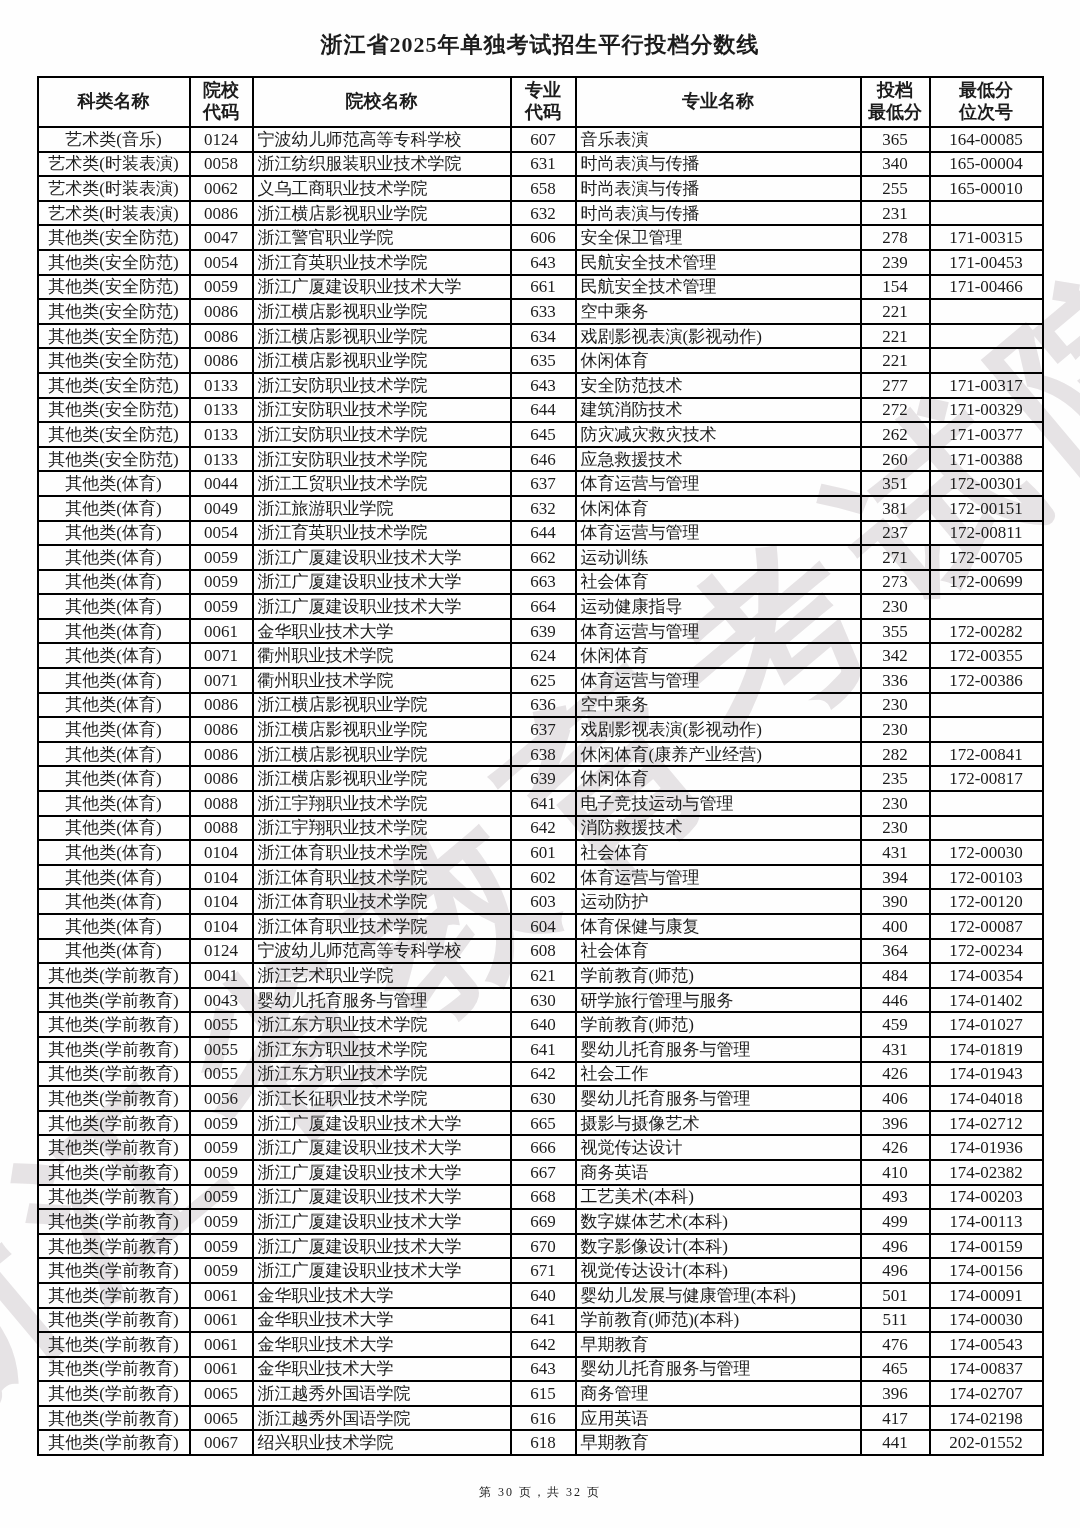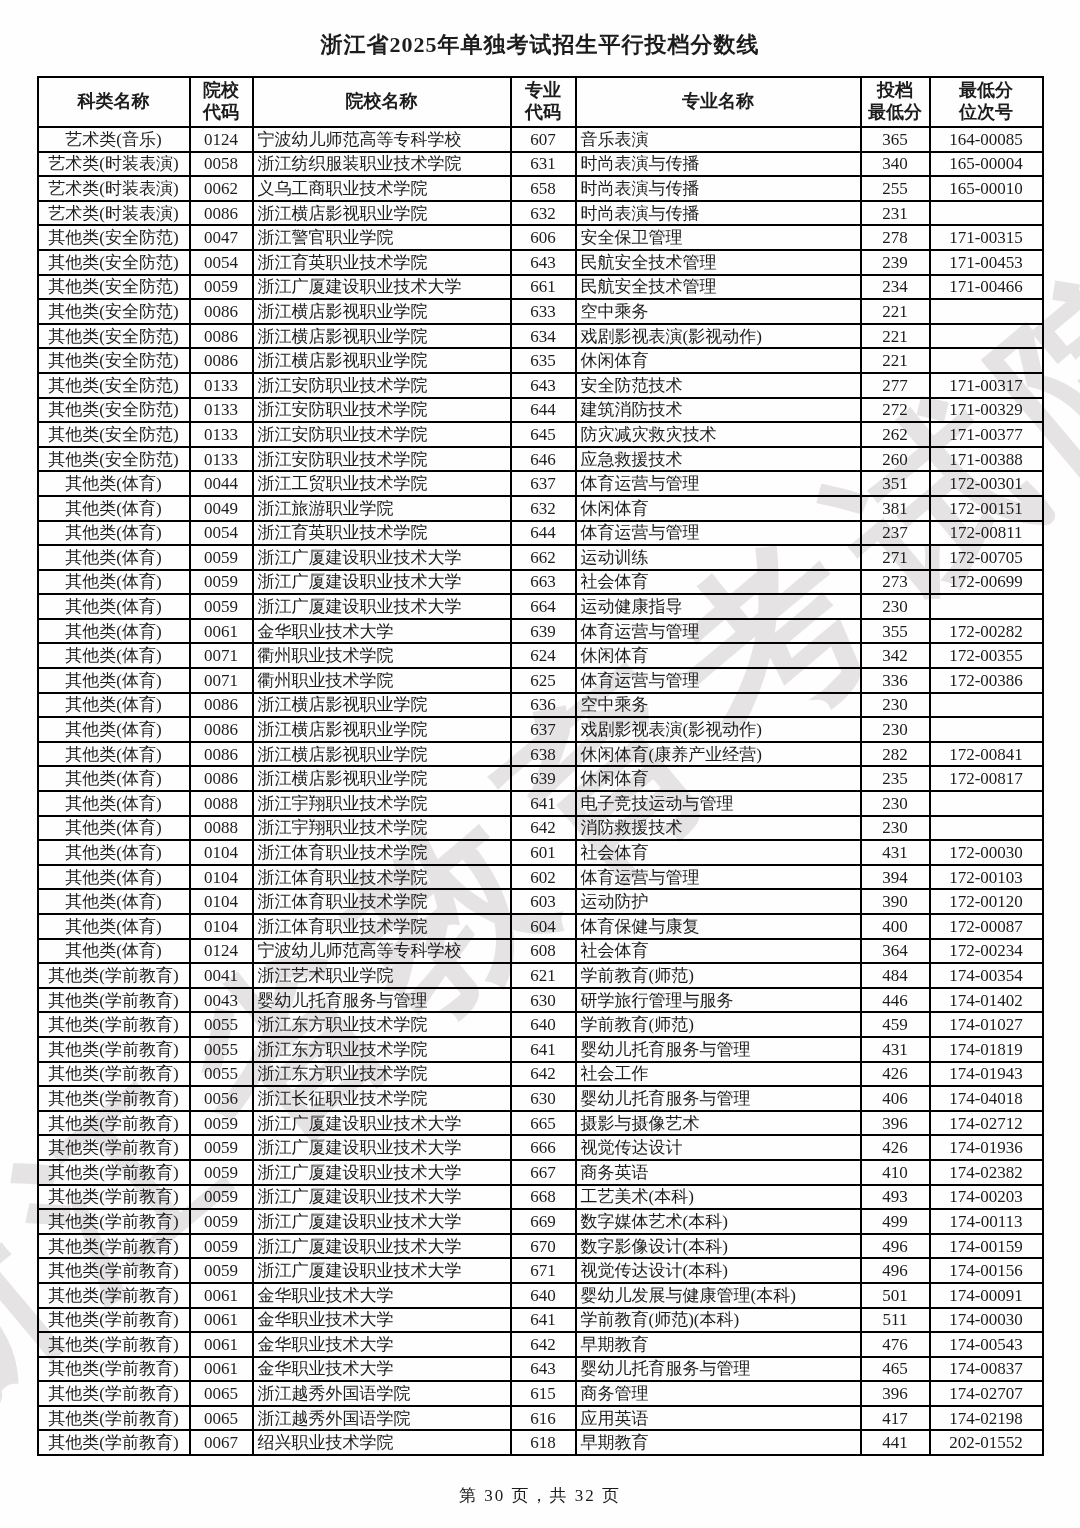--- a/index.html
+++ b/index.html
@@ -64,21 +64,21 @@
     line-height: 1.2;
   }
   table.score-table td { height: 24.6px; }
   td.align-c { text-align: center; }
   td.align-l { text-align: left; }
   .footer {
     position: relative;
     z-index: 1;
     text-align: center;
     margin-top: 28px;
-    font-size: 17px;
+    font-size: 12px;
     letter-spacing: 2px;
   }
 </style>
 </head>
 <body>
 
 <div class="page">
   <div class="watermark">浙江省教育考试院</div>
 
   <div class="title">浙江省2025年单独考试招生平行投档分数线</div>
@@ -162,21 +162,21 @@
           <td class="align-l">民航安全技术管理</td>
           <td class="align-c">239</td>
           <td class="align-c">171-00453</td>
         </tr>
         <tr>
           <td class="align-c">其他类(安全防范)</td>
           <td class="align-c">0059</td>
           <td class="align-l">浙江广厦建设职业技术大学</td>
           <td class="align-c">661</td>
           <td class="align-l">民航安全技术管理</td>
-          <td class="align-c">234</td>
+          <td class="align-c">154</td>
           <td class="align-c">171-00466</td>
         </tr>
         <tr>
           <td class="align-c">其他类(安全防范)</td>
           <td class="align-c">0086</td>
           <td class="align-l">浙江横店影视职业学院</td>
           <td class="align-c">633</td>
           <td class="align-l">空中乘务</td>
           <td class="align-c">221</td>
           <td class="align-c"></td>

